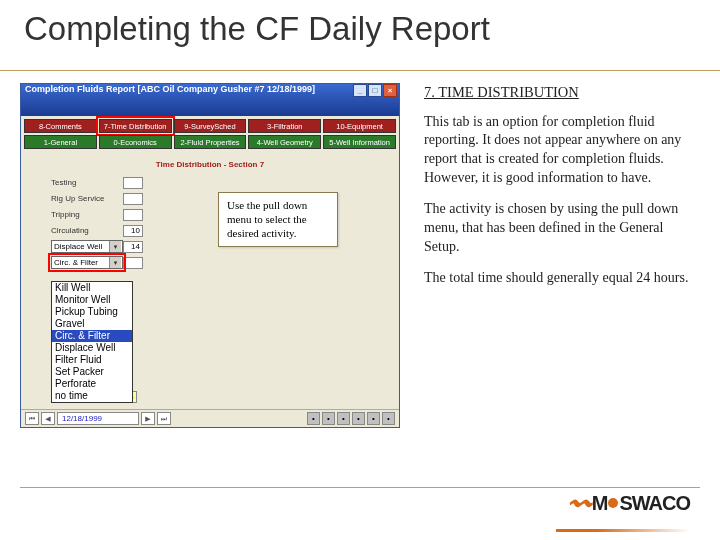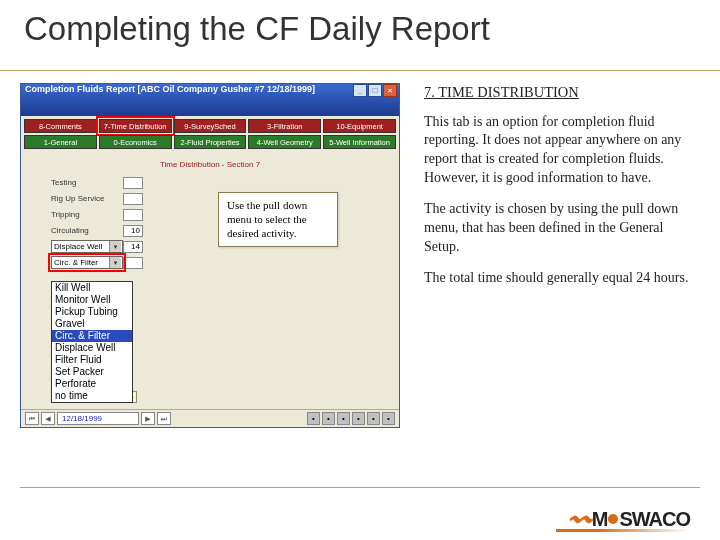--- a/index.html
+++ b/index.html
@@ -45,21 +45,21 @@
   .win-btns { display: flex; gap: 1px; }
   .win-btn { width: 14px; height: 13px; background:#d8e4f8; border:1px solid #2a4a90; color:#2a4a90; font-size:8px; display:flex;align-items:center;justify-content:center; }
   .win-btn.close { background:#e06040; color:#fff; border-color:#a03010; }
 
   .tabs { display: grid; grid-template-columns: repeat(5,1fr); gap:2px; padding:3px; background:#ece9d8; }
   .tab { height:14px; color:#fff; font-size:7.5px; display:flex;align-items:center;justify-content:center; border:1px solid #333; }
   .tab.red { background:#a02020; }
   .tab.green { background:#2a7a2a; }
   .tab.highlight { outline:2px solid #f00; outline-offset:1px; }
 
-  .panel-title { text-align:center; color:#a02020; font-weight:normal; font-size:8px; padding:8px 0 6px; }
+  .panel-title { text-align:center; color:#a02020; font-weight:bold; font-size:8px; padding:8px 0 6px; }
 
   .activity-area { display:flex; padding:0 10px 4px 30px; gap:10px; position:relative; }
   .act-col { width:120px; }
   .act-row { height:15px; display:flex; align-items:center; margin-bottom:1px; }
   .act-label { width:72px; font-size:8px; color:#333; }
   .act-input { width:20px; height:12px; background:#fff; border:1px solid #888; font-size:8px; text-align:right; padding-right:2px; line-height:10px; }
   .act-sel { width:72px; height:13px; background:#fff; border:1px solid #666; position:relative; font-size:8px; padding:0 2px; line-height:11px; }
   .act-sel::after { content:"▾"; position:absolute; right:1px; top:0; width:11px; height:11px; background:#d4d0c8; border-left:1px solid #888; text-align:center; font-size:7px; color:#333; }
   .act-sel.sel2 { outline:2px solid #f00; outline-offset:1px; }
 
@@ -82,21 +82,21 @@
   .callout {
     position:absolute; left:218px; top:192px; width:120px;
     background:#fff; border:1px solid #8a7a50;
     padding:6px 8px; font-size:11px; line-height:1.25;
     font-family: Georgia, serif; z-index:6;
     box-shadow:1px 1px 2px rgba(0,0,0,.15);
   }
 
   .footer-rule { position:absolute; left:20px; right:20px; bottom:52px; height:1px; background:#c0a060; }
   .logo {
-    position:absolute; right:30px; bottom:8px;
+    position:absolute; right:30px; bottom:24px;
     font-family: Arial, sans-serif; font-weight:900; font-size:20px; letter-spacing:-1px;
     color:#222;
   }
   .logo .swoosh { color:#d86a18; font-style:italic; margin-right:2px; font-size:22px; }
   .logo .dot { width:10px;height:10px;background:#d86a18;display:inline-block;border-radius:50%;vertical-align:2px;margin:0 1px;}
   .logo-under { position:absolute; right:30px; bottom:8px; width:134px; height:3px; background:linear-gradient(to right,#d86a18 30%,transparent); }
 </style>
 </head>
 <body>
 

